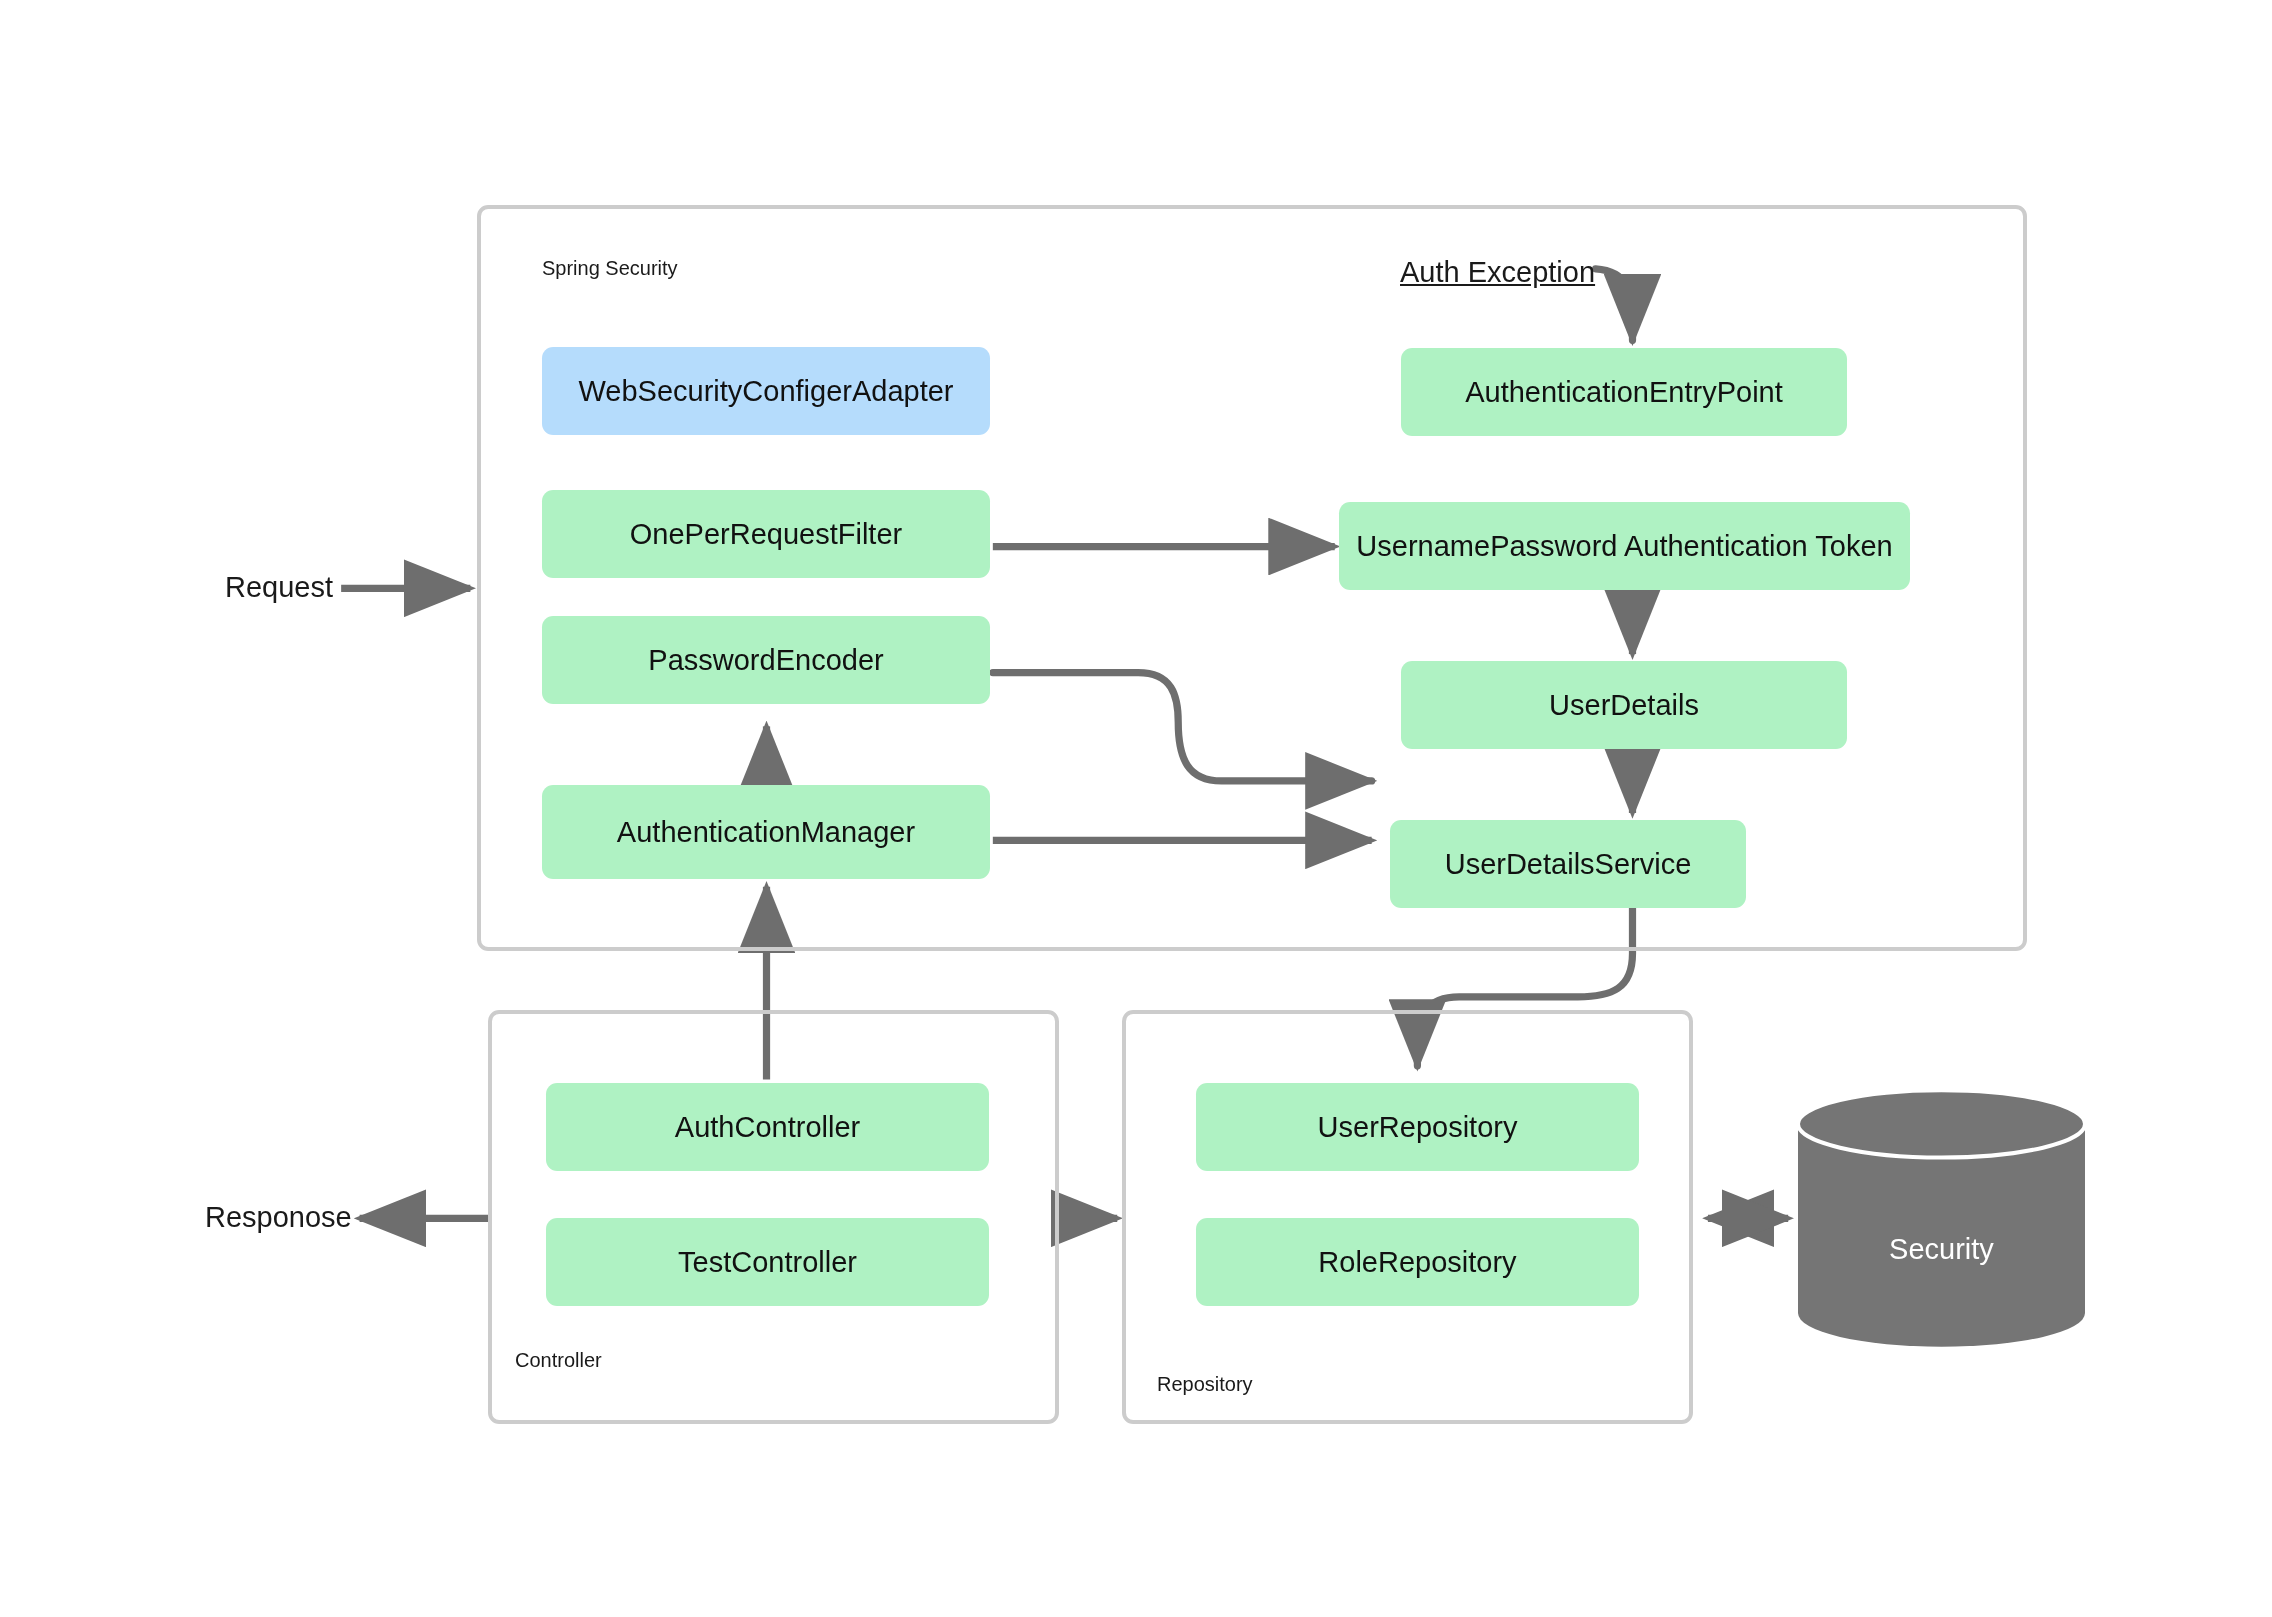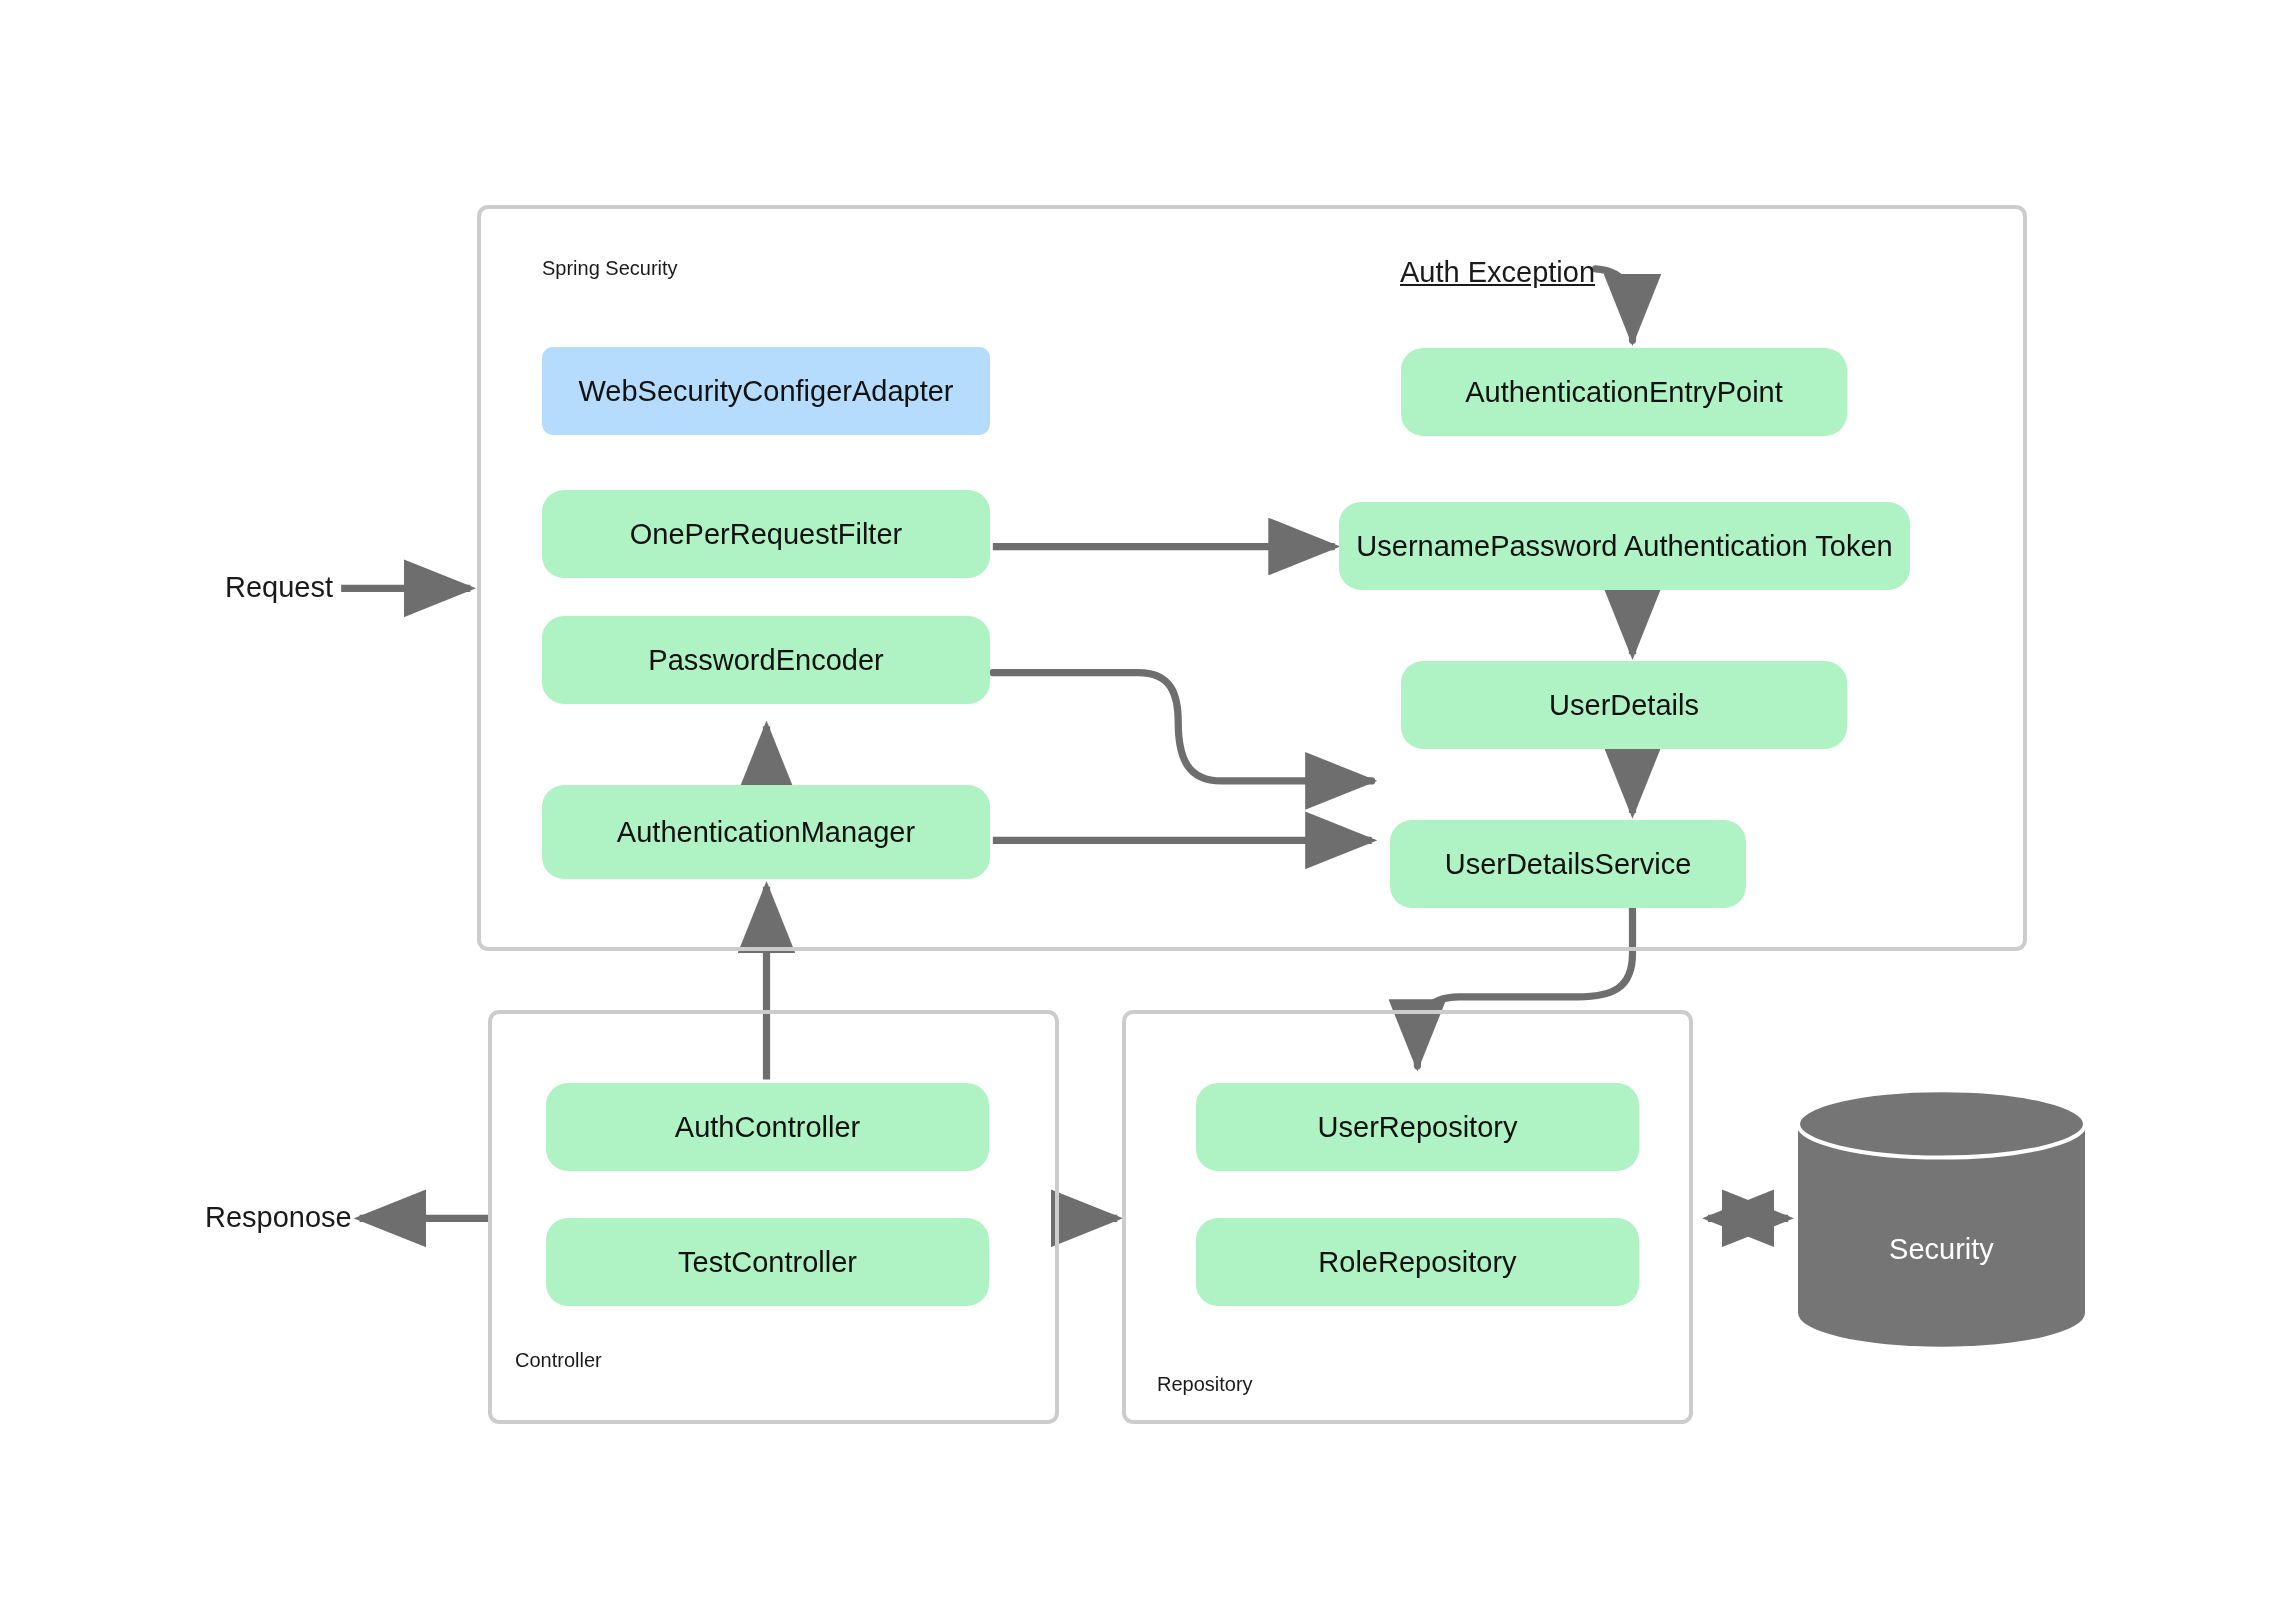--- a/index.html
+++ b/index.html
@@ -42,21 +42,21 @@
     display: flex;
     align-items: center;
     justify-content: center;
     border-radius: 11.2px;
     color: #111111;
     font-size: 29px;
     text-align: center;
     padding: 0 11.2px;
     white-space: nowrap;
   }
-  .node.green { background: #aff2c3; border-radius: 22px; }
+  .node.green { background: #aff2c3; }
   .node.blue  { background: #b5dcfc; }
   .edge-label {
     position: absolute;
     color: #1a1a1a;
     font-size: 29px;
     line-height: 1;
     white-space: nowrap;
   }
   .db-cylinder {
     position: absolute;

